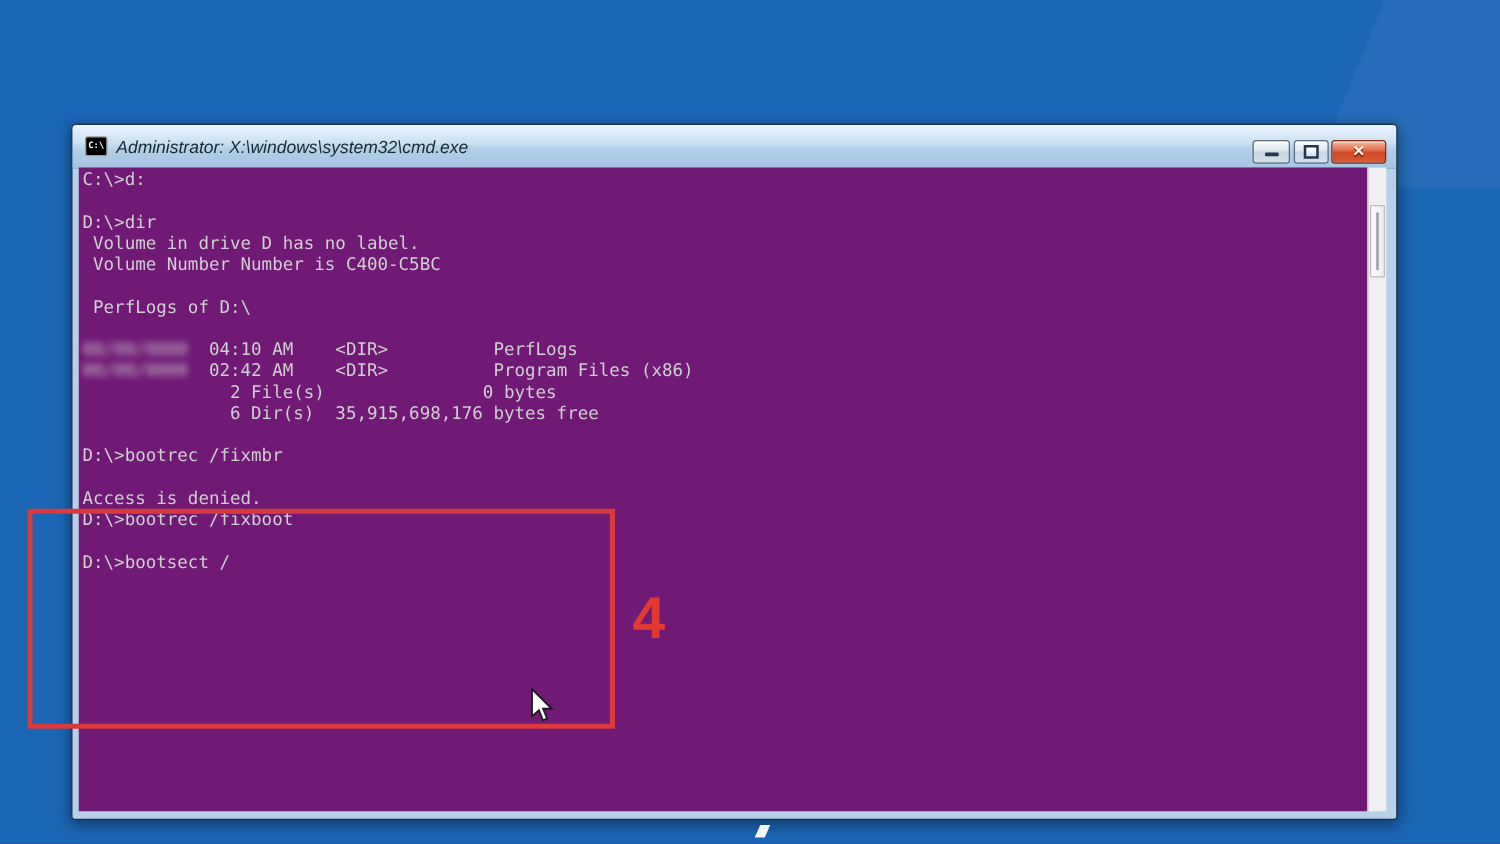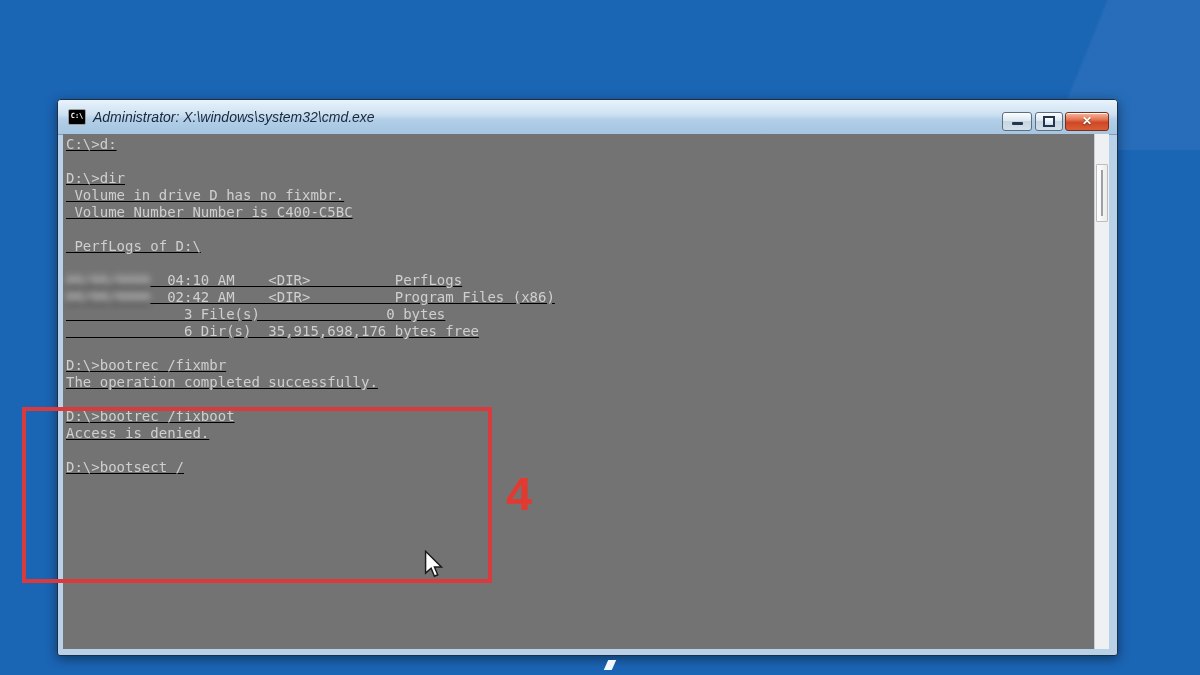--- a/index.html
+++ b/index.html
@@ -54,23 +54,22 @@
   }
   .glyph-min{width:11px;height:3px;background:#22374e;margin:9px auto 0;border-radius:1px;}
   .glyph-max{width:8px;height:7px;border:2px solid #22374e;margin:3px auto 0;background:linear-gradient(#ffffff,#cfe0ee);}
   .glyph-close{display:block;text-align:center;color:#fff;font-weight:bold;font-size:12px;line-height:17px;text-shadow:0 1px 1px rgba(0,0,0,.55);}
   
   .console-area{
     position:absolute;left:5px;top:34px;right:8px;bottom:6px;
     display:flex;
   }
   .console{
-    flex:1 1 auto;background:#737373;position:relative;overflow:hidden;
+    flex:1 1 auto;background:#701a75;position:relative;overflow:hidden;
     padding:2px 0 0 3px;
-    text-decoration:underline;
   }
   .line{
     white-space:pre;
     font-family:"DejaVu Sans Mono","Liberation Mono",monospace;
     font-size:14px;line-height:17px;height:17px;
     color:#cfcfcf;
   }
   .blur-date{filter:blur(3px);opacity:.95;}
   .scrollbar{
     flex:0 0 14px;background:#eef0f2;border-left:1px solid #c9ccd0;position:relative;
@@ -119,38 +118,37 @@
     <div class="win-btn btn-close">
       <span class="glyph-close">✕</span>
     </div>
   </div>
 
   <div class="console-area">
     <div class="console">
       <div class="line">C:\&gt;d:</div>
       <div class="line"></div>
       <div class="line">D:\&gt;dir</div>
-      <div class="line"> Volume in drive D has no fixmbr.</div>
+      <div class="line"> Volume in drive D has no label.</div>
       <div class="line"> Volume Number Number is C400-C5BC</div>
       <div class="line"></div>
       <div class="line"> PerfLogs of D:\</div>
       <div class="line"></div>
 
       <div class="line"><span class="blur-date">00/00/0000</span><span>  04:10 AM    &lt;DIR&gt;          PerfLogs</span></div>
       <div class="line"><span class="blur-date">00/00/0000</span><span>  02:42 AM    &lt;DIR&gt;          Program Files (x86)</span></div>
 
-      <div class="line">              3 File(s)               0 bytes</div>
+      <div class="line">              2 File(s)               0 bytes</div>
       <div class="line">              6 Dir(s)  35,915,698,176 bytes free</div>
 
       <div class="line"></div>
       <div class="line">D:\&gt;bootrec /fixmbr</div>
-      <div class="line">The operation completed successfully.</div>
       <div class="line"></div>
+      <div class="line">Access is denied.</div>
       <div class="line">D:\&gt;bootrec /fixboot</div>
-      <div class="line">Access is denied.</div>
       <div class="line"></div>
       <div class="line">D:\&gt;bootsect /</div>
     </div>
     <div class="scrollbar">
       <div class="scroll-thumb"></div>
     </div>
   </div>
 
 </div>
 

